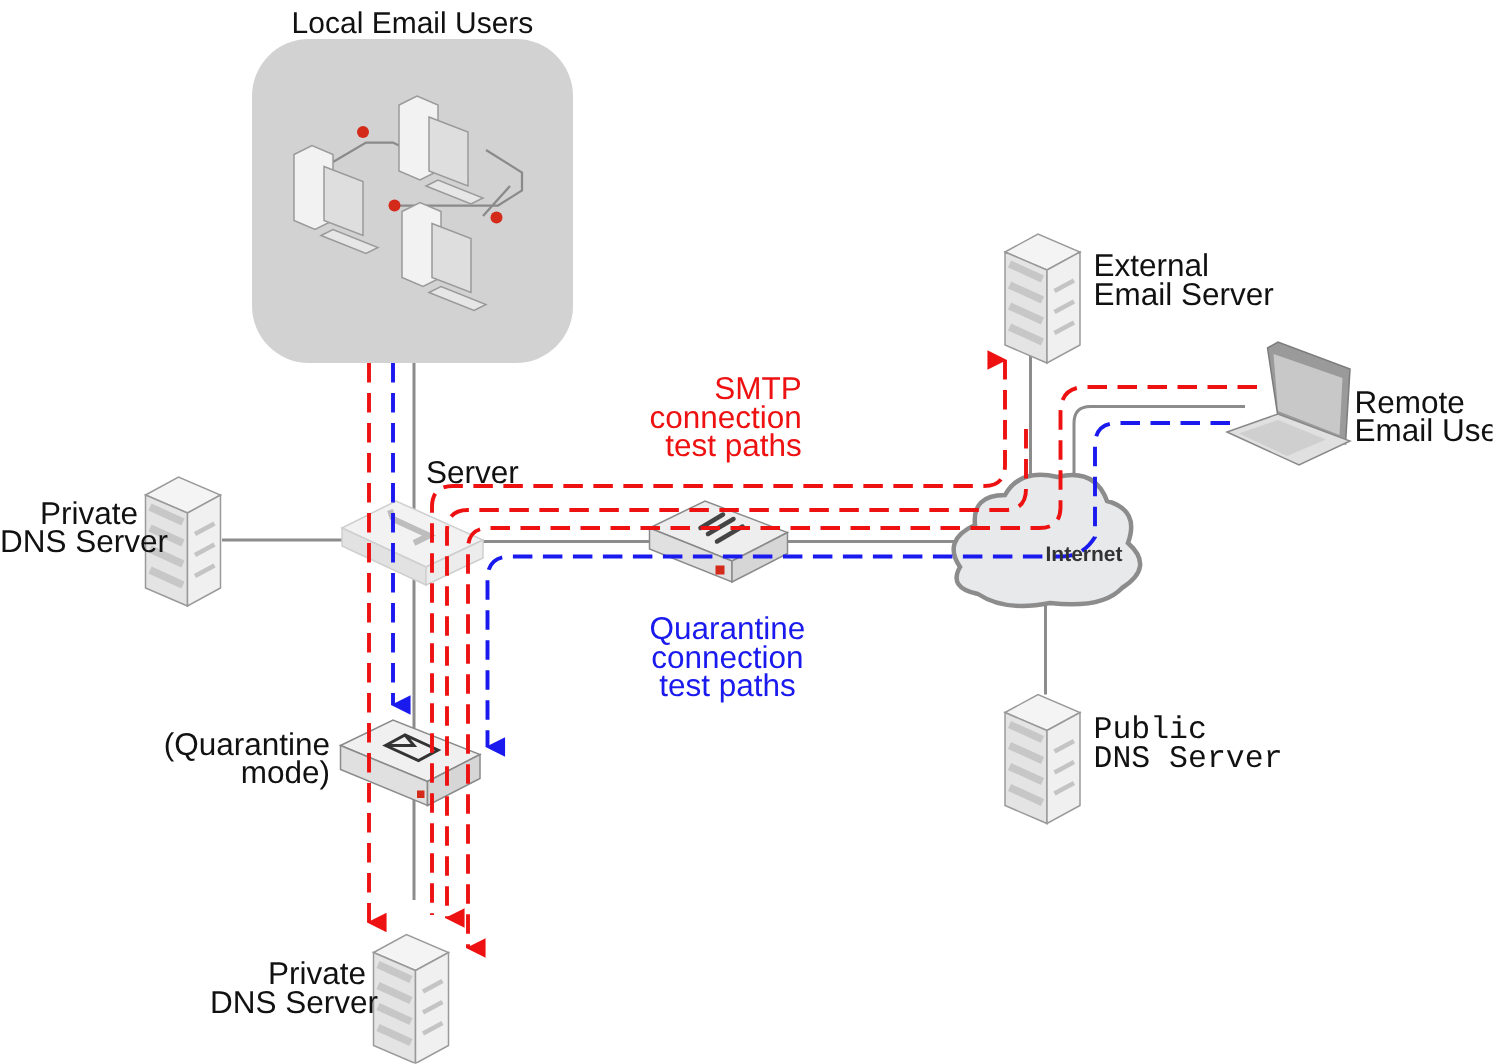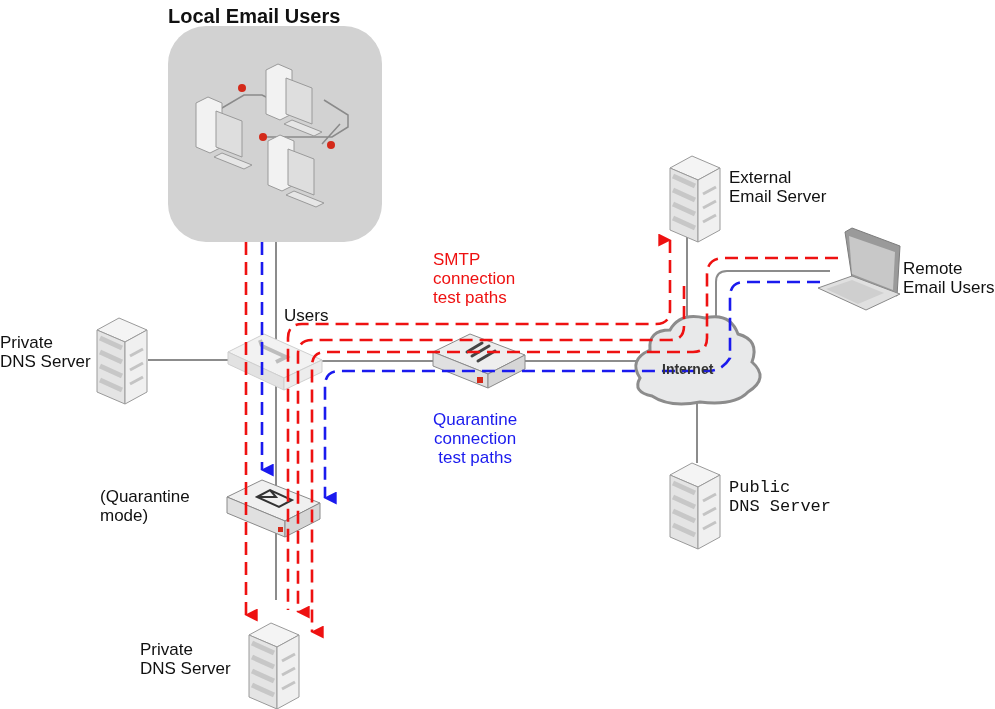--- a/index.html
+++ b/index.html
@@ -1,21 +1,21 @@
 <!DOCTYPE html>
 <html><head>
 <meta charset="utf-8">
 <style>
   html, body { margin: 0; padding: 0; background: #ffffff; }
   body { width: 995px; height: 709px; position: relative; overflow: hidden; font-family: "Liberation Sans", sans-serif; }
   #diagram { position: absolute; left: 0; top: 0; }
-  .lbl { position: absolute; font-family: "Liberation Sans", sans-serif; font-size: 17px; line-height: 19px; color: #111; white-space: pre; }
+  .lbl { position: absolute; font-family: "Liberation Sans", sans-serif; font-size: 21px; line-height: 19px; color: #111; white-space: pre; }
   .lbl-title { font-size: 20px; line-height: 24px; }
-  .right { text-align: left; }
-  .center { text-align: left; font-weight: bold; }
+  .right { text-align: right; }
+  .center { text-align: center; }
   .red { color: #ee1111; }
   .blue { color: #1a1aee; text-align: center; }
   .inet { font-weight: bold; color: #333; font-size: 14px; }
 </style>
 </head>
 <body>
 
 <svg id="diagram" width="995" height="709" viewBox="0 0 995 709">
   <defs>
     <marker id="arrRed" viewBox="0 0 10 10" refX="5" refY="9" markerWidth="5" markerHeight="6" orient="auto-start-reverse">
@@ -109,32 +109,32 @@
     <path d="M838,258 L724,258 Q707,258 707,275 L707,338 Q707,352 693,352 L326,352 Q312,352 312,366 L312,632" marker-end="url(#arrRed)"></path>
   </g>
 
   <g stroke="#1a1aee" stroke-width="2.6" fill="none" stroke-dasharray="13,7">
     <path d="M262,242 L262,470" marker-end="url(#arrBlue)"></path>
     <path d="M820,282 L745,282 Q730,282 730,297 L730,358 Q722,371 708,371 L340,371 Q325,371 325,386 L325,498" marker-end="url(#arrBlue)"></path>
   </g>
 </svg>
 
 <div class="lbl lbl-title center" style="left:168px; top:4px; width:214px;">Local Email Users</div>
-<div class="lbl" style="left:284px; top:306px;">Users</div>
+<div class="lbl" style="left:284px; top:306px;">Server</div>
 <div class="lbl right" style="left:0; top:333px; width:92px;">Private
 DNS Server</div>
 <div class="lbl right" style="left:100px; top:487px; width:120px;">(Quarantine
 mode)</div>
 <div class="lbl right" style="left:140px; top:640px; width:104px;">Private
 DNS Server</div>
-<div class="lbl inet" style="left:662px; top:360px;">Internet</div>
+<div class="lbl inet" style="left:697px; top:360px;">Internet</div>
 <div class="lbl" style="left:729px; top:168px;">External
 Email Server</div>
 <div class="lbl" style="left:903px; top:231px;margin-top:28px;">Remote
 Email Users</div>
 <div class="lbl" style="left:729px; top:478px;font-family:Liberation Mono, monospace;">Public
 DNS Server</div>
-<div class="lbl red" style="left:433px; top:250px;">SMTP
+<div class="lbl red" style="left:433px; top:250px;text-align:right;">SMTP
 connection
 test paths</div>
 <div class="lbl blue" style="left:433px; top:410px;">Quarantine
 connection
 test paths</div>
 
 </body></html>

